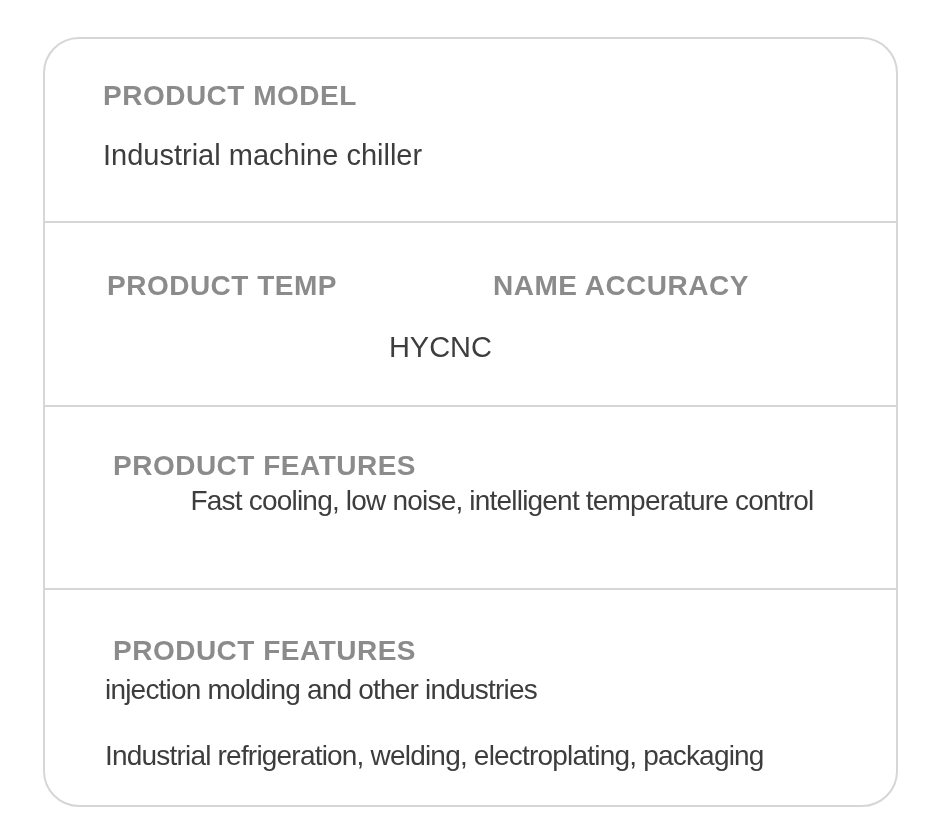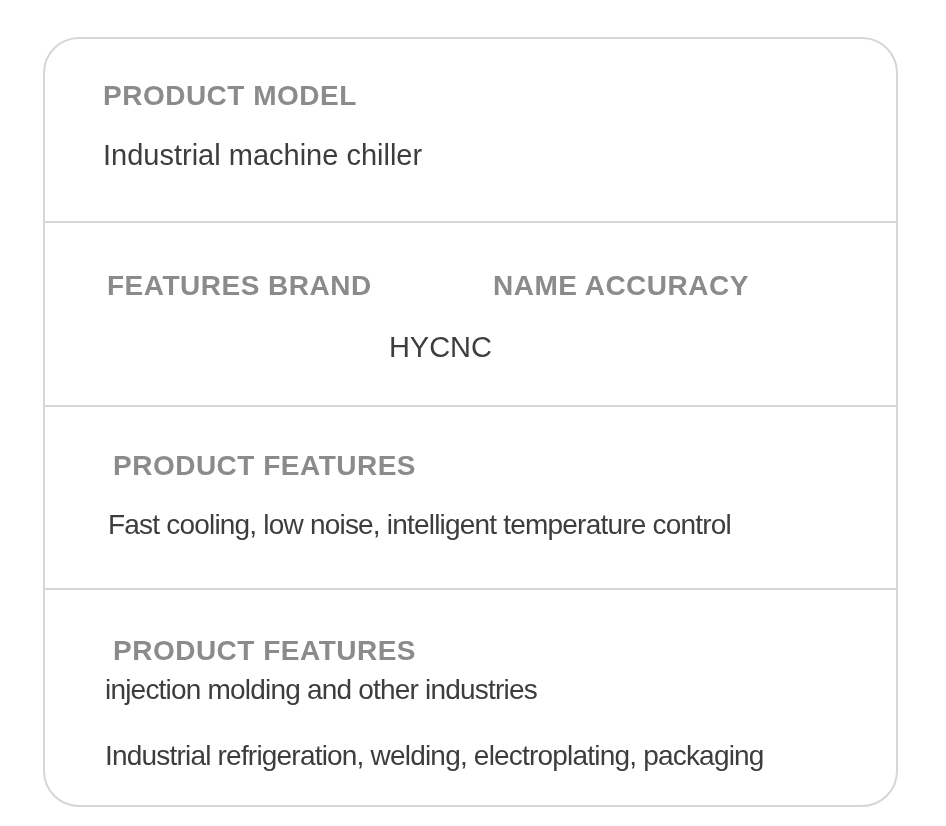--- a/index.html
+++ b/index.html
@@ -67,23 +67,23 @@
   .row-2 .col-1 .label { padding-left: 62px; }
   .row-2 .col-1 .value { padding-left: 72px; }
   .row-2 .col-2 .label { padding-left: 1px; }
   .row-2 .col-2 .value { padding-left: 11px; }
   .row-2 .value { margin-top: 26px; text-align: right; }
 
   
   .row-3 .label { padding-left: 68px; }
   .row-3 .value {
     padding-left: 63px;
-    margin-top: 24px;
     font-size: 28px;
     letter-spacing: -0.8px;
+    text-align: center;
   }
   .row-4 .label { padding-left: 68px; }
   .row-4 .value {
     padding-left: 60px;
     margin-top: 22px;
     font-size: 28px;
     letter-spacing: -0.8px;
     line-height: 44px;
   }
 </style>
@@ -95,21 +95,21 @@
 
     <div class="row row-1 row-grid">
       <div class="cell col-1">
         <div class="label">PRODUCT MODEL</div>
         <div class="value">Industrial machine chiller</div>
       </div>
     </div>
 
     <div class="row row-2 row-grid">
       <div class="cell col-1">
-        <div class="label">FEATURES BRAND</div>
+        <div class="label">PRODUCT TEMP</div>
         <div class="value">HYCNC</div>
       </div>
       <div class="cell col-2">
         <div class="label">NAME ACCURACY</div>
       </div>
     </div>
 
     <div class="row row-3">
       <div class="label">PRODUCT FEATURES</div>
       <div class="value">Fast cooling, low noise, intelligent temperature control</div>

